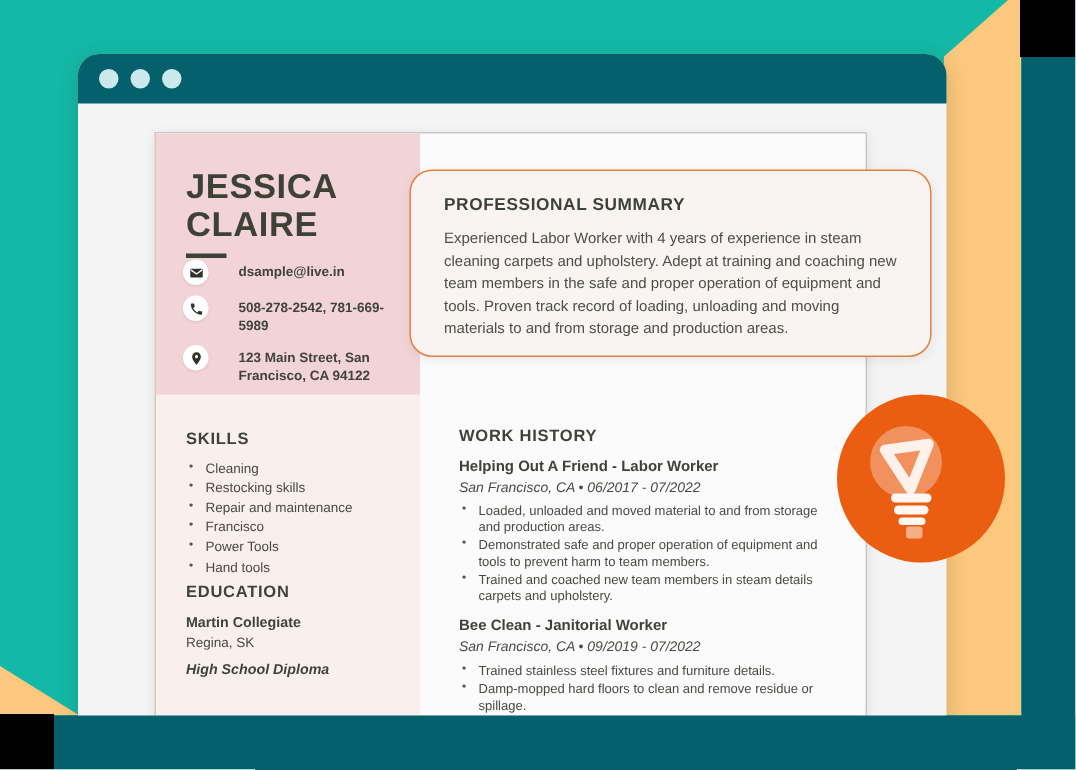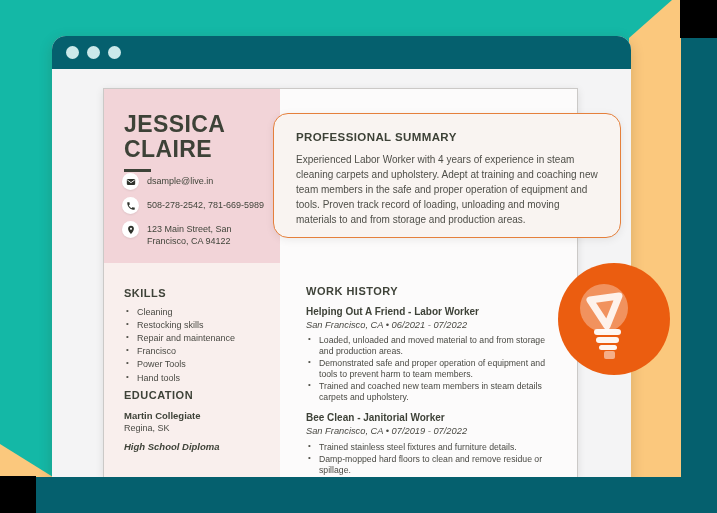--- a/index.html
+++ b/index.html
@@ -28,21 +28,21 @@
           border:1px solid #CBC9C7; border-bottom:none; overflow:hidden;
           box-shadow:0 2px 8px rgba(0,0,0,.10); }
   .sidebar { position:absolute; left:0; top:0; width:176px; height:100%; background:#F9EFED; }
   .sidebar-top { position:absolute; left:0; top:0; width:176px; height:174px; background:#F2D4D8; }
 
   .name-block { position:absolute; left:20px; top:23px; color:#3D4237; }
   .name-line { font-size:23px; font-weight:bold; letter-spacing:.4px; line-height:1.07; }
   .name-dash { width:27px; height:3px; background:#3D4237; margin-top:8px; }
 
   .contact { position:absolute; left:18px; top:84px; width:150px; }
-  .contact-row { display:flex; gap:8px; margin-bottom:7px; align-items:flex-start; }
+  .contact-row { display:flex; gap:20px; margin-bottom:7px; align-items:flex-start;font-weight:bold; }
   .icon-circle { width:17px; height:17px; border-radius:50%; background:#FFFFFF; flex:0 0 17px;
                  display:flex; align-items:center; justify-content:center; box-shadow:0 1px 2px rgba(0,0,0,.08); }
   .icon-circle svg { width:10px; height:10px; }
   .contact-text { font-size:9px; color:#3F4339; line-height:1.3; padding-top:3px; }
 
   .side-heading, .main-heading { font-size:11px; font-weight:bold; color:#3E4238; letter-spacing:.5px; }
   .skills-block { position:absolute; left:20px; top:198px; width:145px; }
   .plain-list { list-style:none; margin-top:8px; }
   .plain-list li { font-size:9px; color:#4A4A44; line-height:1.18; margin-bottom:2.5px;
                    padding-left:13px; position:relative; }
@@ -147,31 +147,31 @@
       <div class="edu-school">Martin Collegiate</div>
       <div class="edu-loc">Regina, SK</div>
       <div class="edu-degree">High School Diploma</div>
     </div>
 
     <div class="main-col">
       <div class="main-heading">WORK HISTORY</div>
 
       <div class="job">
         <div class="job-title">Helping Out A Friend - Labor Worker</div>
-        <div class="job-meta">San Francisco, CA  •  06/2021 - 07/2022</div>
+        <div class="job-meta">San Francisco, CA  •  06/2017 - 07/2022</div>
         <ul class="job-bullets">
           <li>Loaded, unloaded and moved material to and from storage and production areas.</li>
           <li>Demonstrated safe and proper operation of equipment and tools to prevent harm to team members.</li>
           <li>Trained and coached new team members in steam details carpets and upholstery.</li>
         </ul>
       </div>
 
       <div class="job">
         <div class="job-title">Bee Clean - Janitorial Worker</div>
-        <div class="job-meta">San Francisco, CA  •  07/2019 - 07/2022</div>
+        <div class="job-meta">San Francisco, CA  •  09/2019 - 07/2022</div>
         <ul class="job-bullets">
           <li>Trained stainless steel fixtures and furniture details.</li>
           <li>Damp-mopped hard floors to clean and remove residue or spillage.</li>
           <li>Swept hard surface floors using broom or push broom dust mop.</li>
         </ul>
       </div>
 
     </div>
   </div>
 

